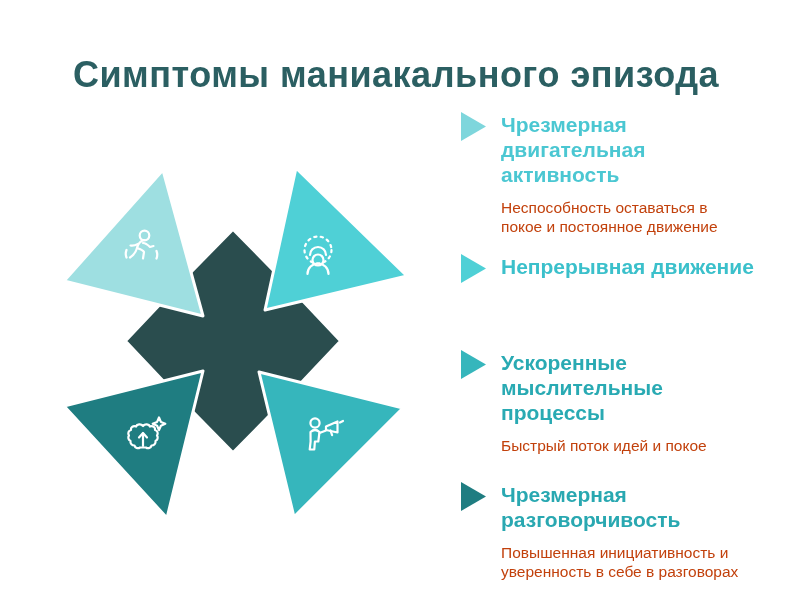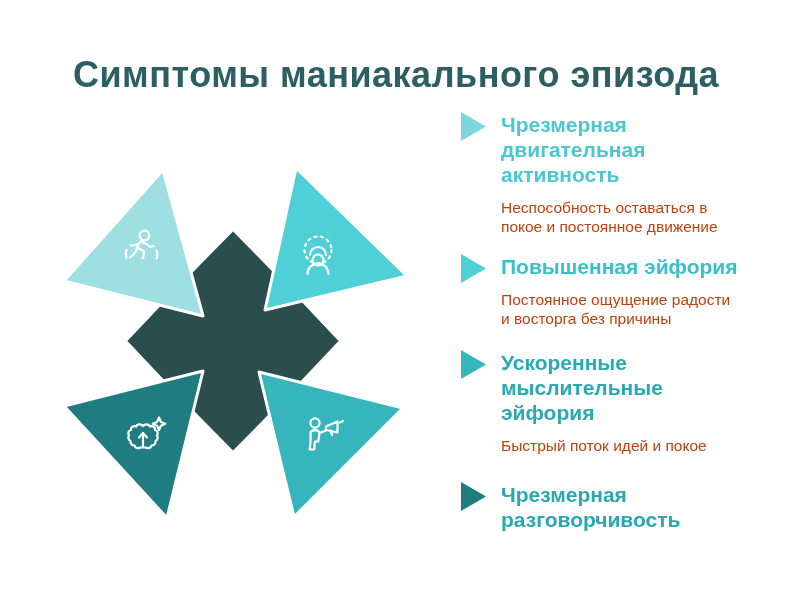--- a/index.html
+++ b/index.html
@@ -116,43 +116,43 @@
 покое и постоянное движение</p>
     </div>
   </div>
 
   <div class="symptom" style="top:254px">
     <svg class="bullet" width="34" height="34" viewBox="0 0 34 34">
       <polygon points="7,4 33,19 7,33" fill="#ffffff"></polygon>
       <polygon points="3,0 28,14.5 3,29" fill="#4fd0d6"></polygon>
     </svg>
     <div class="symptom-text">
-      <p class="symptom-heading" style="color: rgb(59, 192, 203);">Повышенная эйфория</p>
-      <p class="symptom-desc">Постоянное ощущение радости
-и восторга без причины</p>
+      <p class="symptom-heading" style="color: rgb(59, 192, 203);">Непрерывная движение</p>
     </div>
   </div>
 
   <div class="symptom" style="top:350px">
     <svg class="bullet" width="34" height="34" viewBox="0 0 34 34">
       <polygon points="7,4 33,19 7,33" fill="#ffffff"></polygon>
       <polygon points="3,0 28,14.5 3,29" fill="#36b6bc"></polygon>
     </svg>
     <div class="symptom-text">
       <p class="symptom-heading" style="color: rgb(41, 170, 179);">Ускоренные
 мыслительные
-эйфория</p>
+процессы</p>
       <p class="symptom-desc">Быстрый поток идей и покое</p>
     </div>
   </div>
 
   <div class="symptom" style="top:482px">
     <svg class="bullet" width="34" height="34" viewBox="0 0 34 34">
       <polygon points="7,4 33,19 7,33" fill="#ffffff"></polygon>
       <polygon points="3,0 28,14.5 3,29" fill="#1f7d81"></polygon>
     </svg>
     <div class="symptom-text">
       <p class="symptom-heading" style="color: rgb(41, 168, 177);">Чрезмерная
 разговорчивость</p>
+      <p class="symptom-desc">Повышенная инициативность и
+уверенность в себе в разговорах</p>
     </div>
   </div>
 
 </div>
 
 </body></html>

